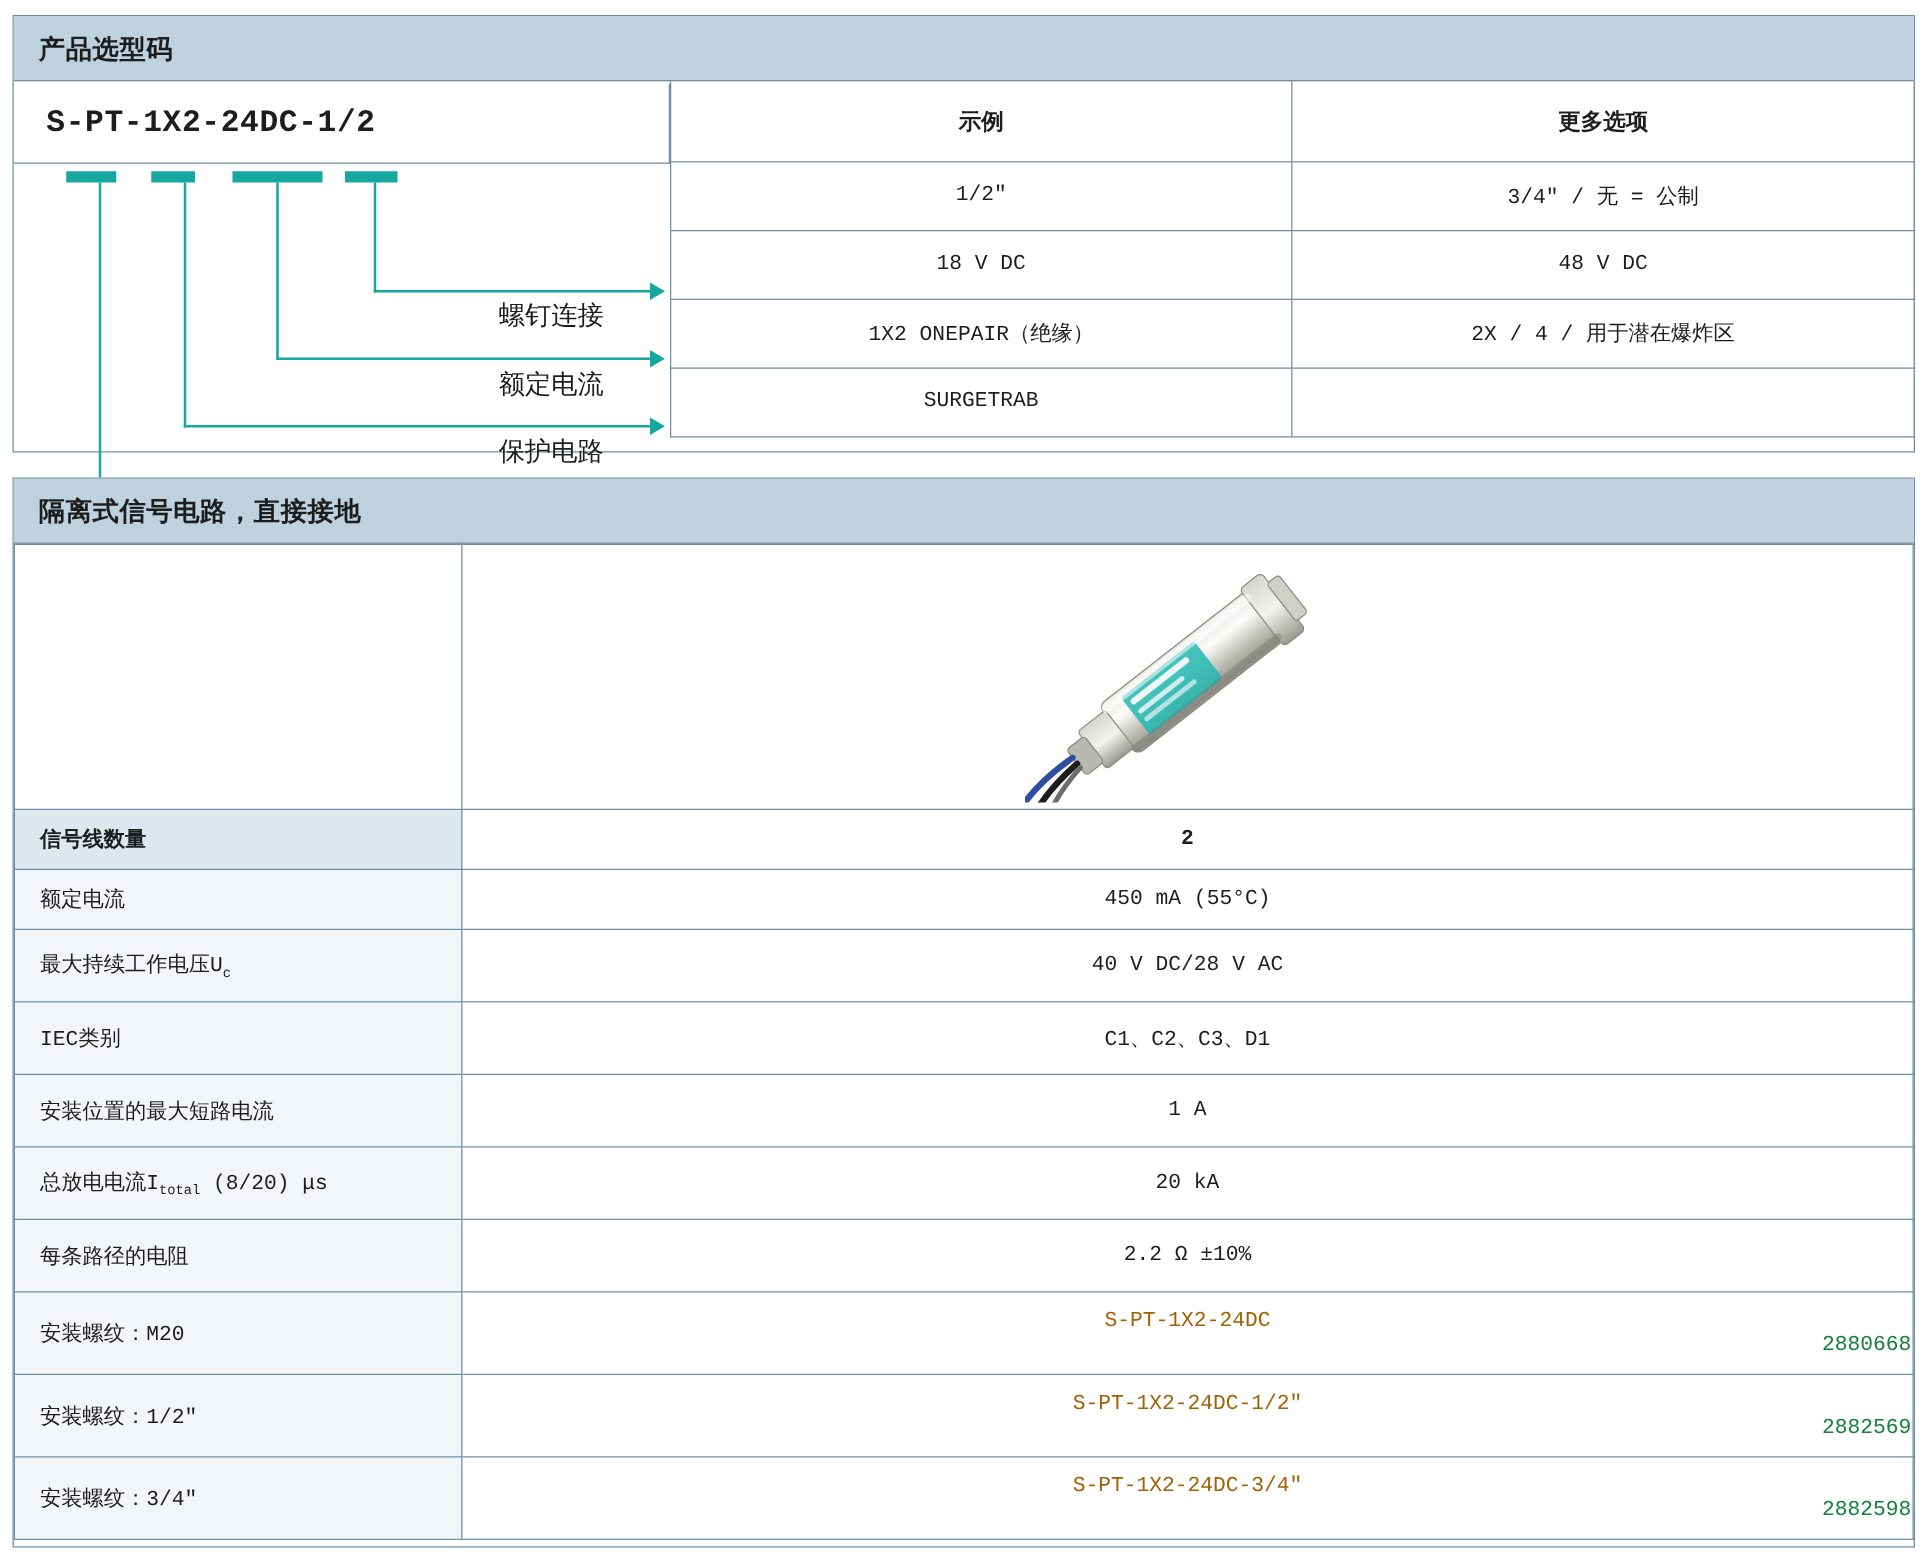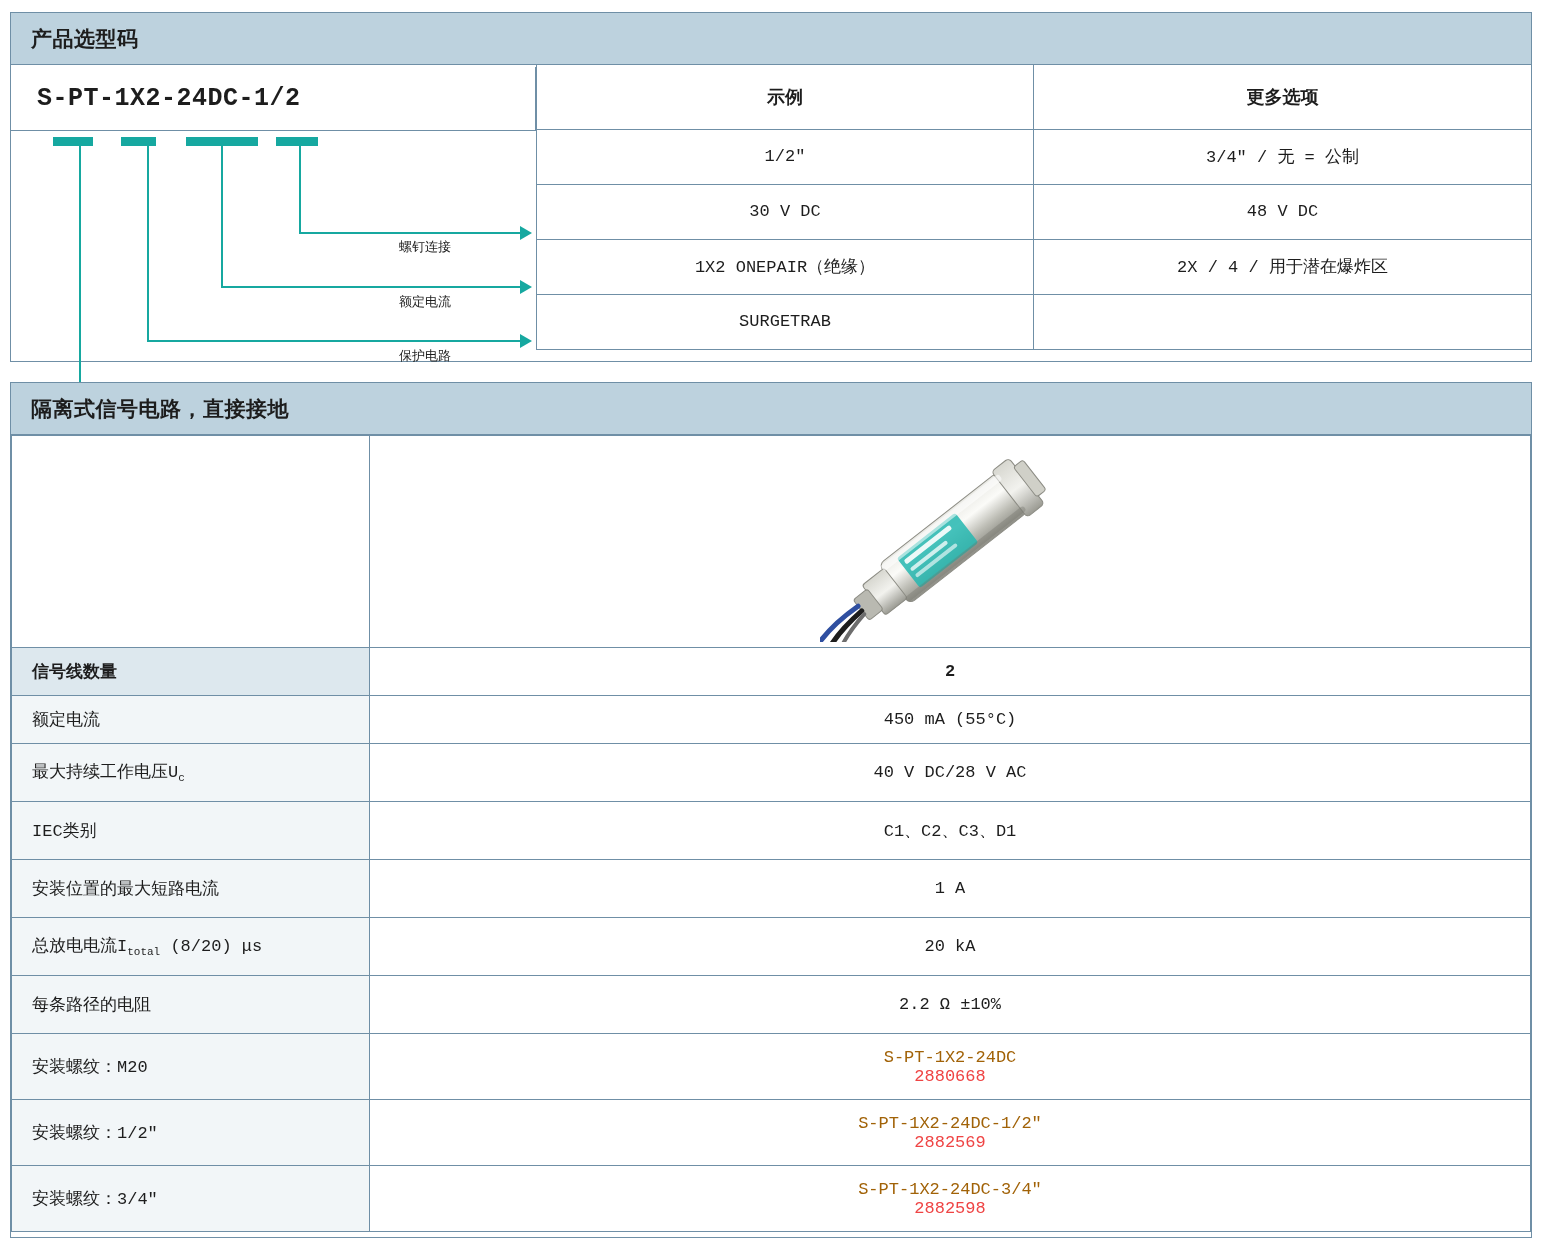--- a/index.html
+++ b/index.html
@@ -118,21 +118,21 @@
   .leader.h { height: 2px; }
   .arrow {
     position: absolute;
     width: 0; height: 0;
     border-top: 7px solid transparent;
     border-bottom: 7px solid transparent;
     border-left: 12px solid #16a8a0;
   }
   .leader-label {
     position: absolute;
-    font-size: 13px;
+    font-size: 21px;
     color: #1d1d1d;
     white-space: nowrap;
   }
 
   
   #panel-signal {
     left: 10px;
     top: 382px;
     width: 1522px;
     height: 856px;
@@ -160,21 +160,21 @@
   }
   .sig-table tr.head td.label { background: #dde8ee; font-weight: bold; }
   .sig-table tr.head td.value { font-weight: bold; }
   .sig-table tr.imgrow td {
     height: 212px;
     border-bottom: 1px solid #6f8fa6;
     background: #ffffff;
   }
   .sig-table tr.tall td { height: 58px; }
   .partno { color: #a16207; }
-  .artno { color: #ef4444; }
+  .artno { color: #15803d; text-align: right; }
   sub { font-size: 11px; }
 
   
   .photo-wrap {
     position: relative;
     width: 100%;
     height: 100%;
   }
   .device {
     position: absolute;
@@ -228,21 +228,21 @@
         <tbody>
             <tr>
           <th>示例</th>
           <th>更多选项</th>
         </tr>
         <tr>
           <td>1/2"</td>
           <td>3/4" / 无 = 公制</td>
         </tr>
         <tr>
-          <td>30 V DC</td>
+          <td>18 V DC</td>
           <td>48 V DC</td>
         </tr>
         <tr>
           <td>1X2 ONEPAIR（绝缘）</td>
           <td>2X / 4 / 用于潜在爆炸区</td>
         </tr>
         <tr>
           <td>SURGETRAB</td>
           <td class="empty"></td>
         </tr>

